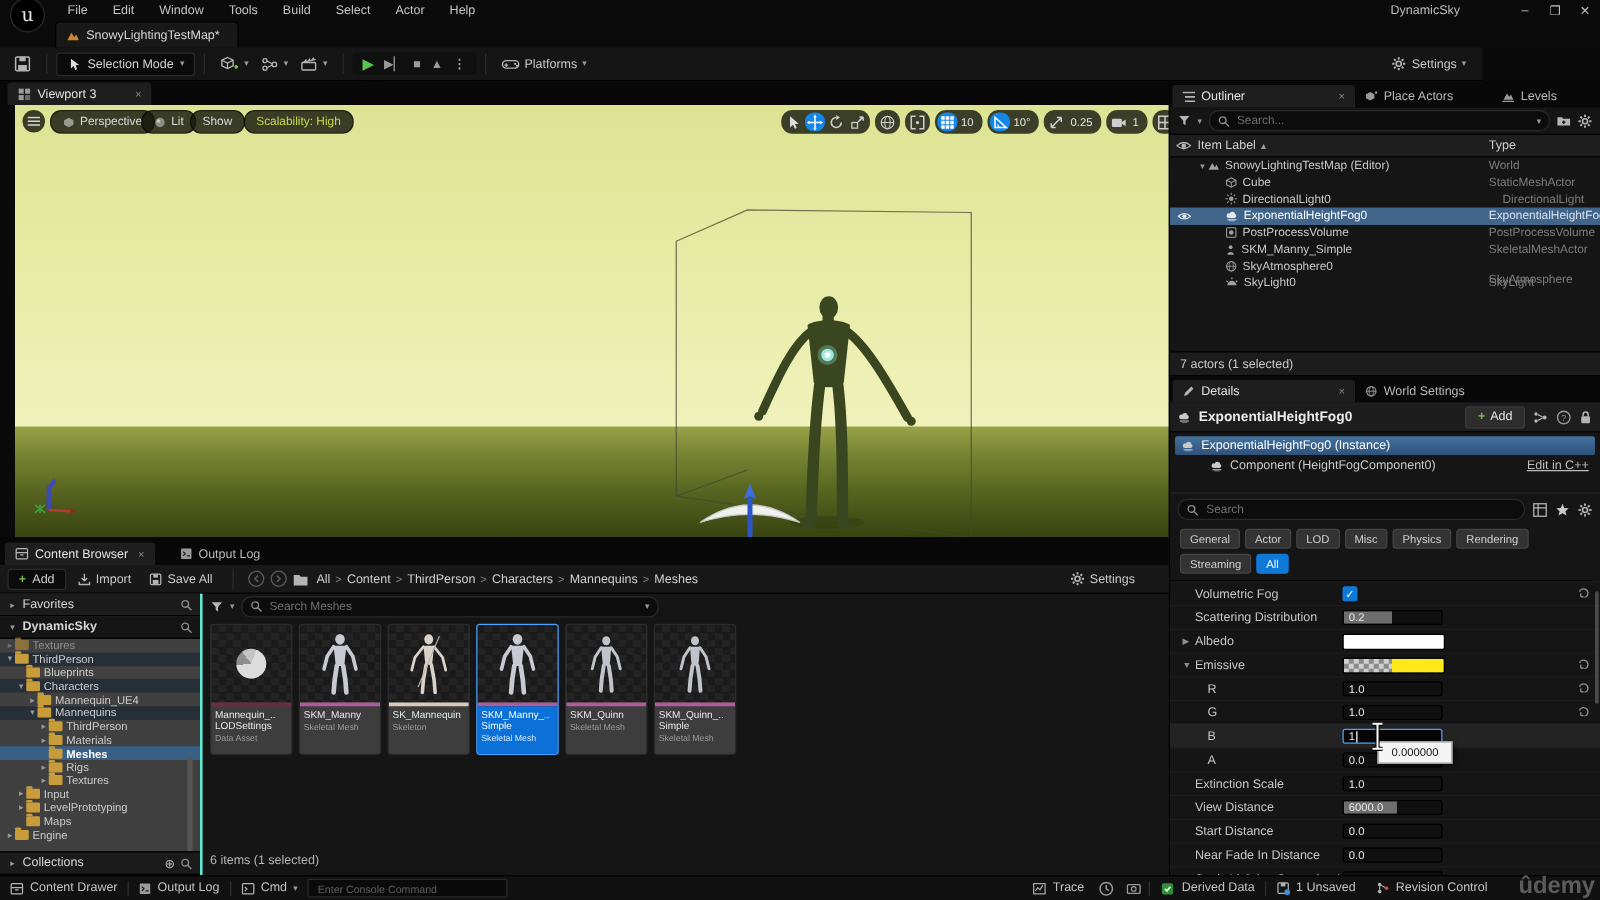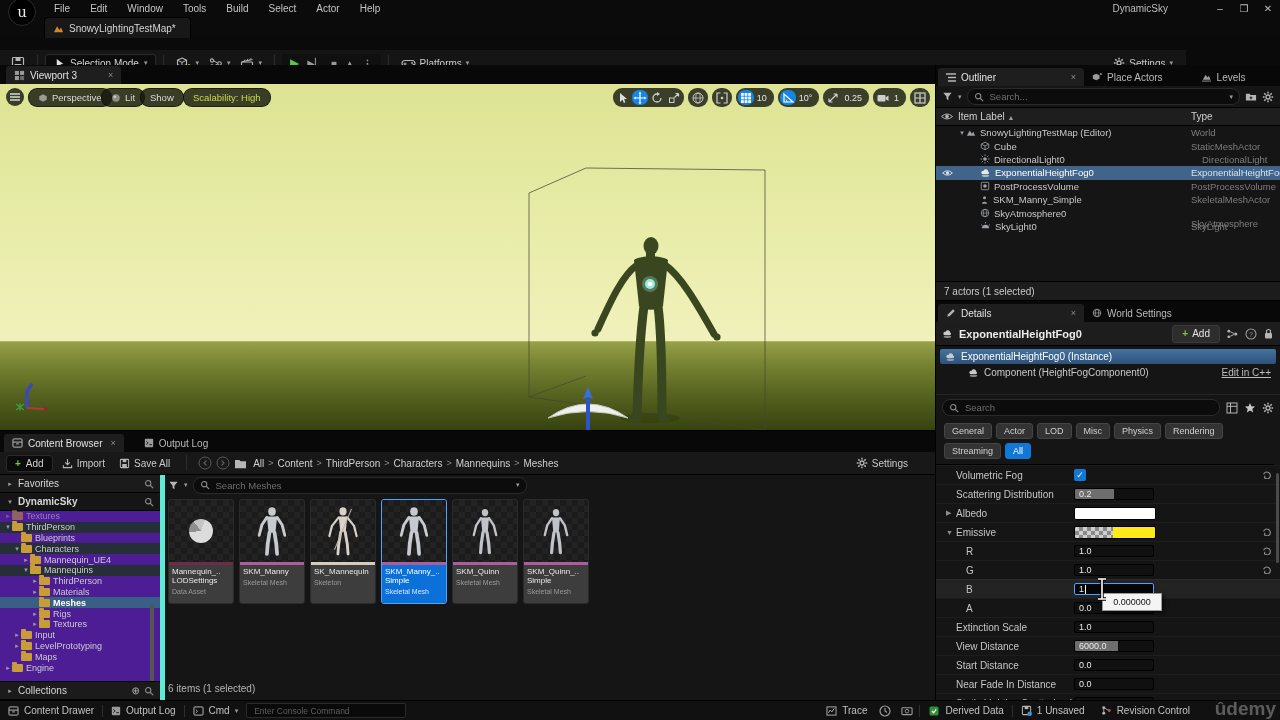--- a/index.html
+++ b/index.html
@@ -13,32 +13,32 @@
   #uelogo{width:26px;height:26px;border-radius:50%;background:#000;border:1px solid #2c2c2c;margin:6px 8px 0 8px;z-index:5;
     display:flex;align-items:center;justify-content:center;color:#e8e8e8;font-family:"DejaVu Serif",serif;font-size:15px;}
   .menu-item{padding:0 10px;height:17px;line-height:17px;color:#c5c5c5;cursor:default}
   #win-title{margin-left:auto;color:#bdbdbd;padding-right:40px}
   .winbtn{width:24px;height:15px;color:#bdbdbd;display:flex;align-items:center;justify-content:center;font-size:10px}
   
   #leveltabs{left:0;top:17px;width:1280px;height:21px;background:#0b0b0b;display:flex;align-items:flex-end;padding-left:44px;box-sizing:border-box}
   #level-tab{height:20px;background:#181818;border:1px solid #000;border-bottom:none;border-radius:4px 4px 0 0;
     display:flex;align-items:center;padding:0 14px 0 8px;gap:5px;color:#d6d6d6}
   
-  #maintoolbar{left:0;top:50px;width:1186px;height:27px;background:#151515;border-bottom:1px solid #000;display:flex;align-items:center;box-sizing:border-box}
+  #maintoolbar{left:0;top:38px;width:1186px;height:27px;background:#151515;border-bottom:1px solid #000;display:flex;align-items:center;box-sizing:border-box}
   .tb-sep{width:1px;height:16px;background:#2c2c2c;margin:0 7px}
   .tb-btn{display:flex;align-items:center;gap:4px;padding:3px 5px;border-radius:3px;color:#c9c9c9}
   .pill-dd{background:#0b0b0b;border:1px solid #2a2a2a;border-radius:3px;display:flex;align-items:center;gap:5px;padding:3px 8px;color:#d2d2d2}
   .caret{font-size:7px;color:#9a9a9a}
   .playgroup{display:flex;align-items:center;gap:8px;background:#101010;border-radius:3px;padding:2px 8px}
   
   #vp-tabs{left:0;top:65px;width:935px;height:19px;background:#080808;display:flex;align-items:flex-end}
   .panel-tab{height:18px;display:flex;align-items:center;gap:5px;padding:0 8px;color:#b9b9b9;background:transparent}
   .panel-tab.active{background:#1e1e1e;border-radius:3px 3px 0 0;color:#e2e2e2}
   .tab-x{color:#8a8a8a;font-size:9px;margin-left:3px}
-  #viewport{left:0;top:84px;width:935px;height:346px;background:linear-gradient(#dde393 0%,#e9edaa 45%,#f0f1bb 74%,
+  #viewport{left:12px;top:84px;width:935px;height:346px;background:linear-gradient(#dde393 0%,#e9edaa 45%,#f0f1bb 74%,
      #f0f1bb 74.2%,#97a148 74.5%,#7a8734 80%,#55621f 90%,#37430f 100%);overflow:hidden}
   .vp-pill{position:absolute;top:4px;height:17px;background:rgba(22,24,14,.82);border:1px solid rgba(0,0,0,.5);border-radius:9px;
      display:flex;align-items:center;gap:4px;padding:0 9px;color:#dadada;font-size:9.5px}
   .vp-round{position:absolute;top:4px;width:18px;height:18px;background:rgba(22,24,14,.82);border-radius:50%;
      display:flex;align-items:center;justify-content:center}
   #xform-bar{position:absolute;top:4px;right:5px;display:flex;gap:4px;align-items:center}
   .xf-group{background:rgba(18,20,12,.8);border-radius:9px;display:flex;align-items:center;padding:1px 2px;gap:1px;height:17px}
   .xf-ic{width:16px;height:15px;border-radius:7px;display:flex;align-items:center;justify-content:center}
   .xf-ic.active{background:#1486e8}
   .xf-num{color:#e6e6e6;font-size:9px;padding:0 5px 0 2px}
@@ -83,21 +83,21 @@
   .checkbox{width:12px;height:12px;background:#1079d8;border-radius:2px;color:#fff;font-size:9px;display:flex;align-items:center;justify-content:center}
   .swatch{width:80px;height:11px;border-radius:2px;border:1px solid #000}
   #det-tooltip{position:absolute;left:166px;top:292px;width:58px;height:16px;background:#f4f4f4;border:1px solid #9a9a9a;
      box-shadow:2px 2px 4px rgba(0,0,0,.6);color:#111;font-size:9px;display:flex;align-items:center;justify-content:center;z-index:9}
   #det-scroll{position:absolute;right:1px;top:172px;width:3px;height:90px;background:#4a4a4a;border-radius:2px}
   
   #cbrowser{left:0;top:430px;width:935px;height:270px;background:#151515;border-top:1px solid #000;box-sizing:border-box}
   #cb-toolbar{height:22px;display:flex;align-items:center;gap:4px;padding:0 6px;border-bottom:1px solid #000;background:#181818}
   .crumb{color:#cfcfcf;padding:0 2px}
   .crumb-sep{color:#8a8a8a;font-size:9px;padding:0 2px}
-  #cb-left{position:absolute;left:0;top:44px;bottom:0;width:160px;border-right:5px solid #5eead4;background:#4c1d95}
+  #cb-left{position:absolute;left:0;top:44px;bottom:0;width:160px;border-right:2px solid #5eead4;background:#404040}
   .cb-sectionrow{height:17px;display:flex;align-items:center;gap:4px;padding:0 6px;background:#1b1b1b;border-bottom:1px solid #000;color:#d6d6d6}
   .tree-row{height:10.8px;display:flex;align-items:center;font-size:9px;color:#cccccc;white-space:nowrap}
   .tree-row.ancestor{background:#262e38}
   .tree-row.sel{background:#3a5f85;color:#fff}
   .tree-row.faded{opacity:.55}
   .tcaret{width:8px;font-size:7px;color:#9a9a9a;text-align:center;flex:none}
   .folder{width:11px;height:8px;background:#c99c3a;border-radius:1px;position:relative;margin-right:3px;flex:none}
   .folder:before{content:"";position:absolute;top:-2px;left:0;width:5px;height:2px;background:#c99c3a;border-radius:1px 1px 0 0}
   #cb-main{position:absolute;left:160px;top:44px;right:0;bottom:0}
   #cb-filter{height:20px;display:flex;align-items:center;gap:5px;padding:0 8px}

